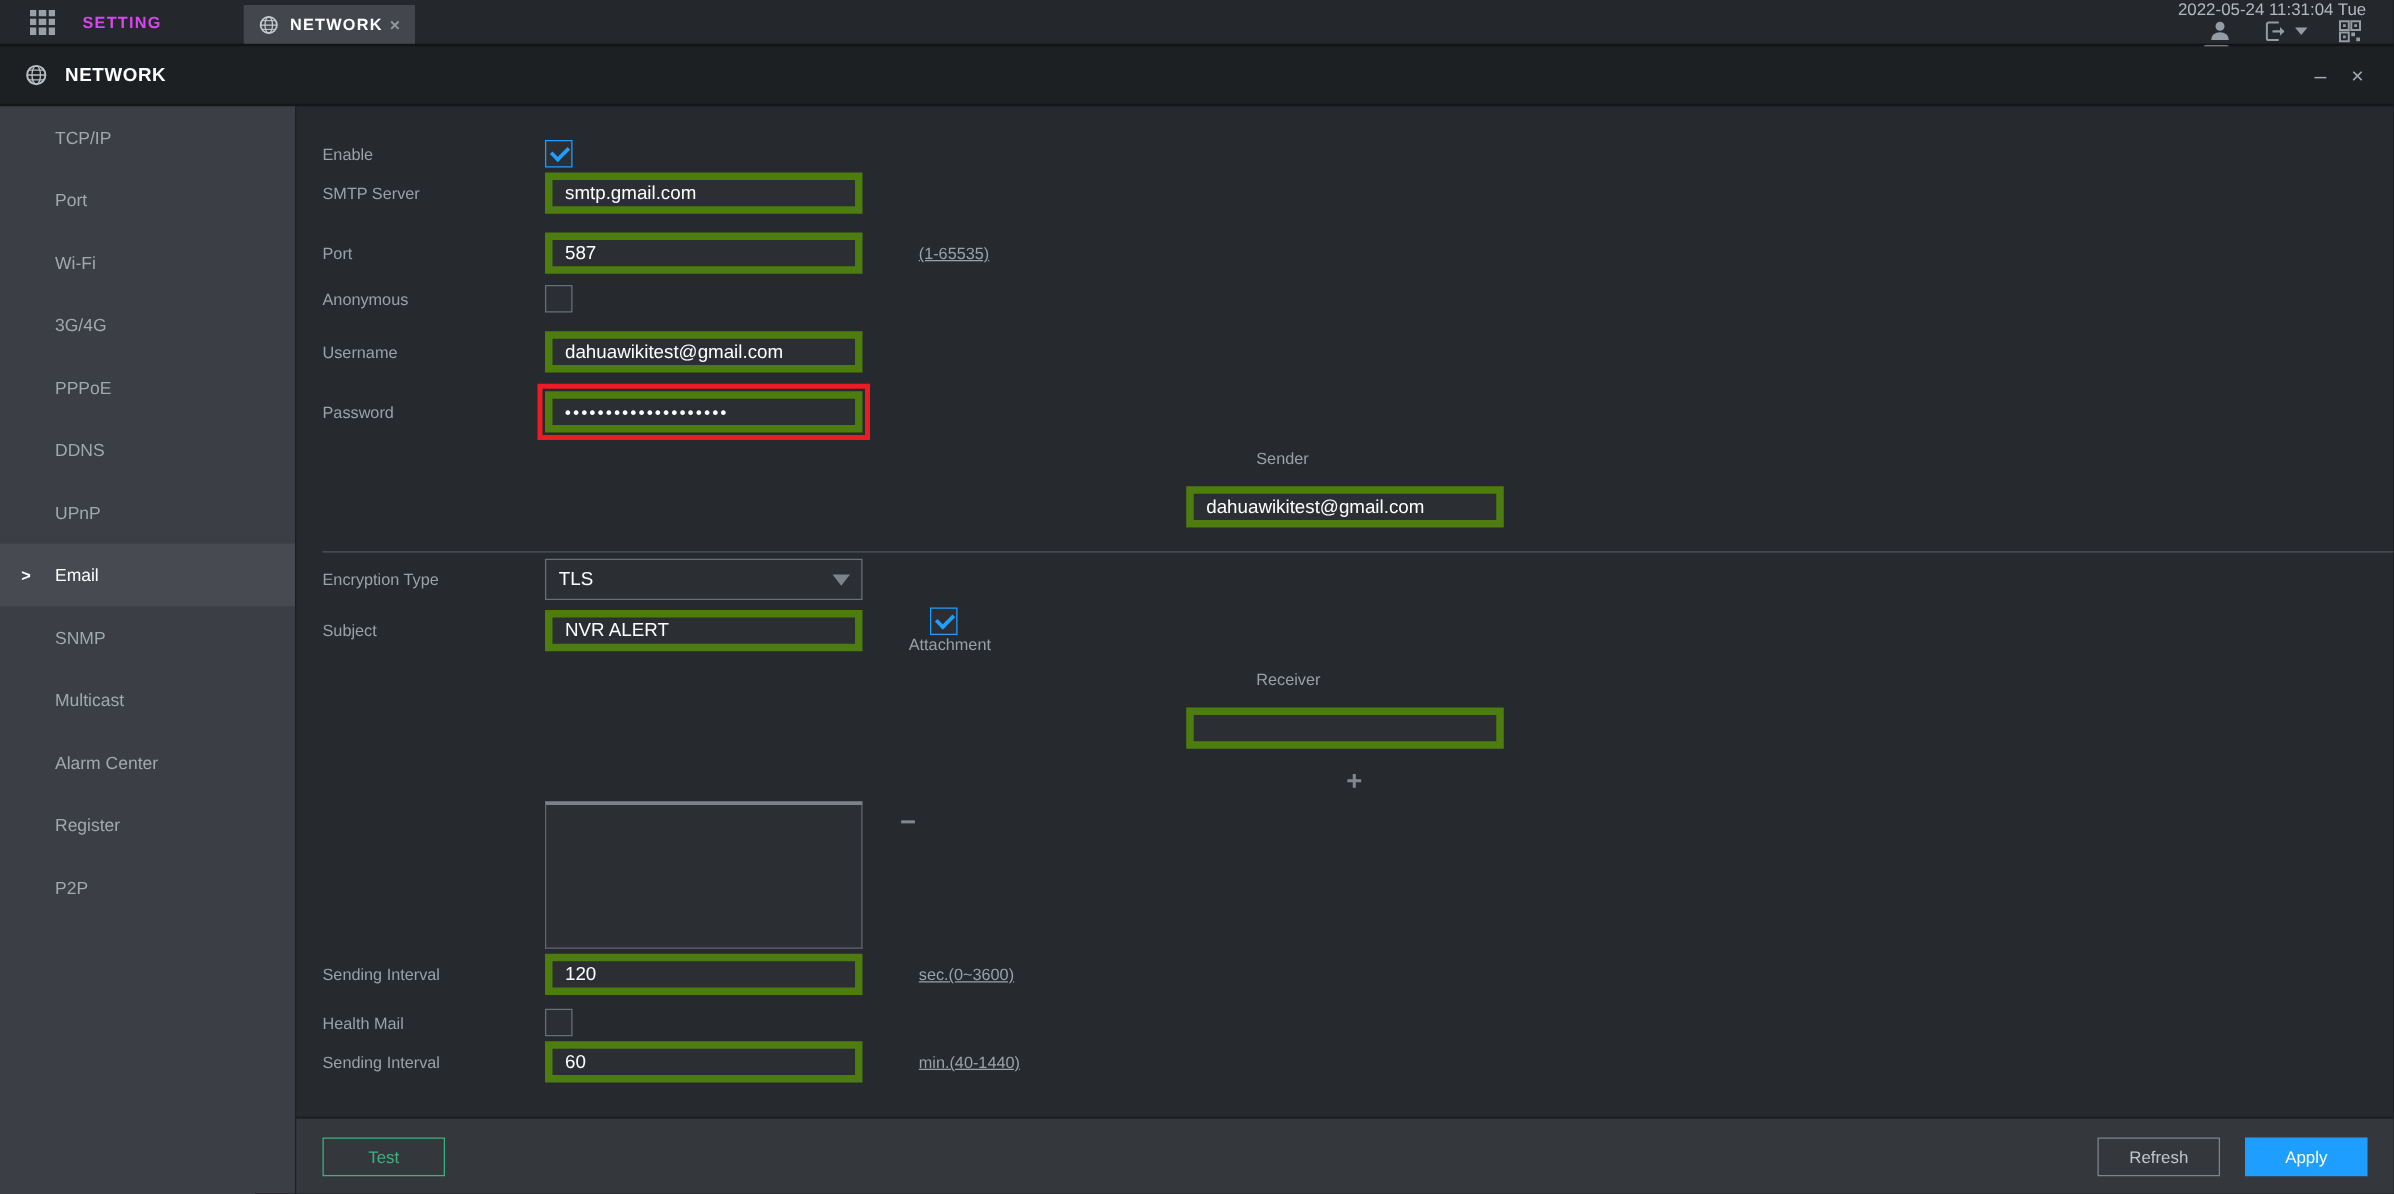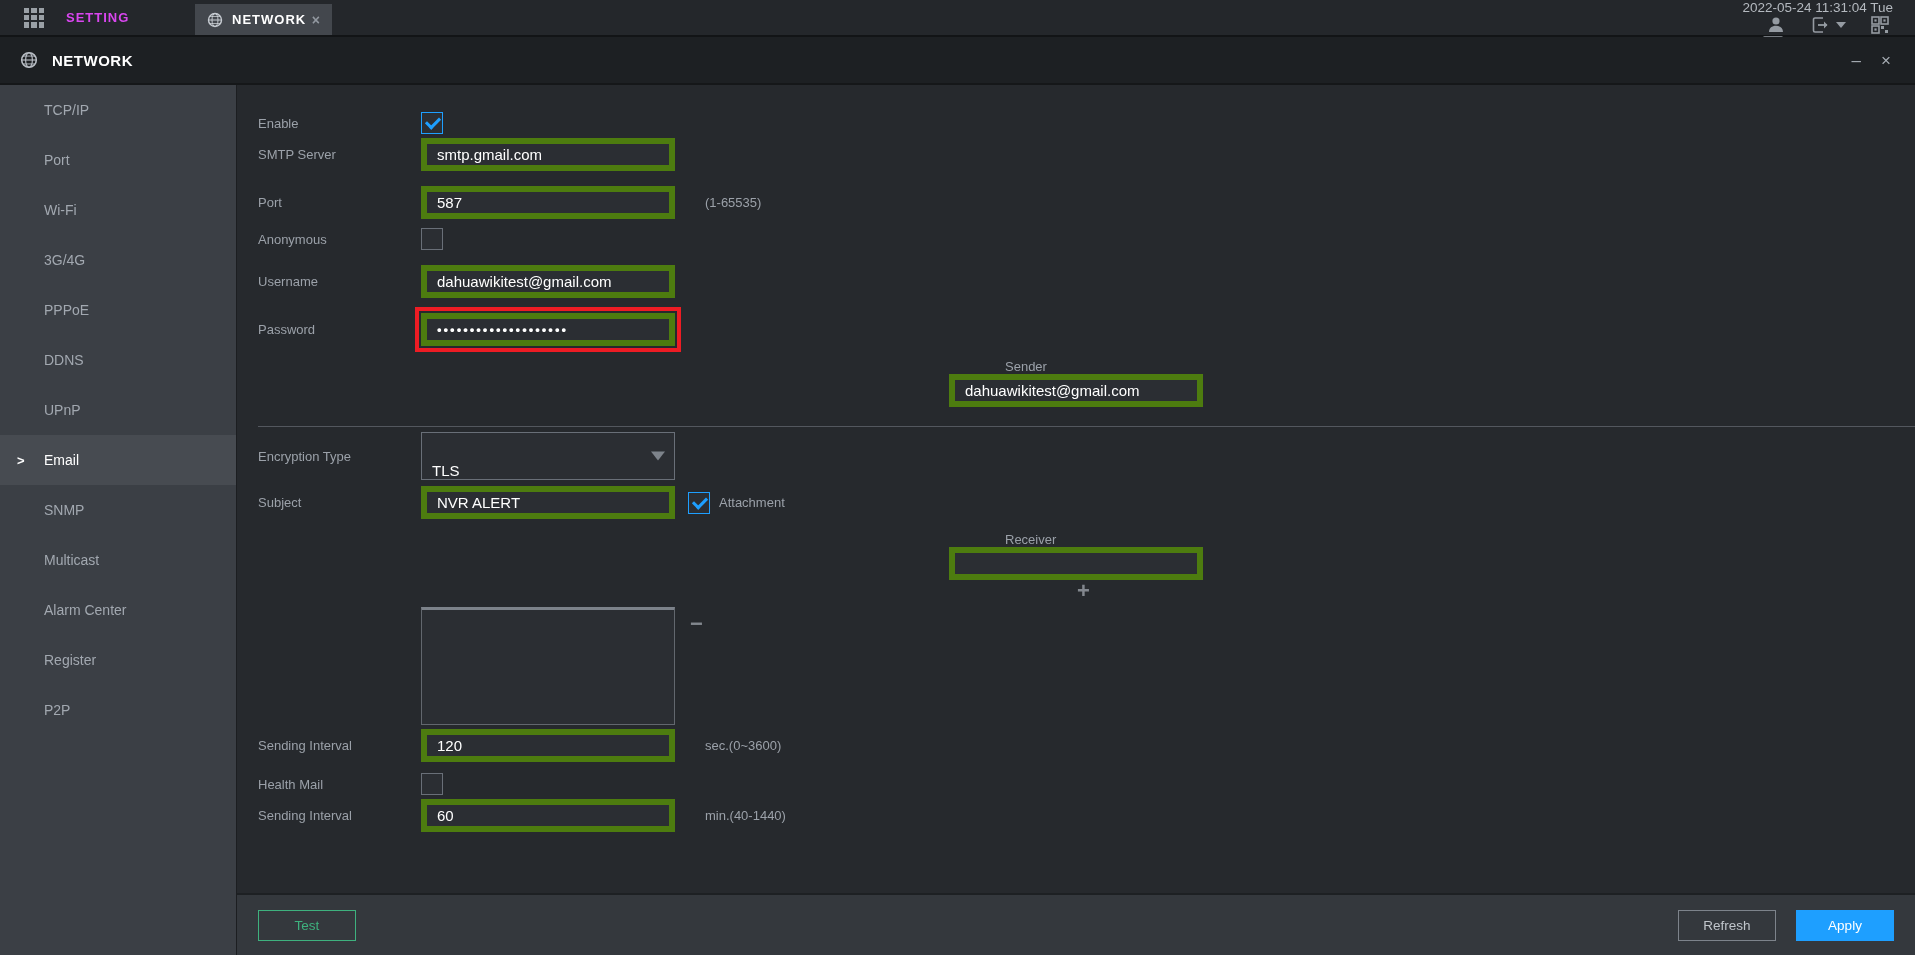--- a/index.html
+++ b/index.html
@@ -43,45 +43,45 @@
   .sidebar { width:236px; background:#3b3f45; flex-shrink:0; }
   .side-item { height:50px; display:flex; align-items:center; position:relative;
                color:#a2a8b0; font-size:14px; padding-left:44px; cursor:default; }
   .side-item.active { background:#474b51; color:#ffffff; }
   .side-item.active .side-arrow { position:absolute; left:17px; top:50%; transform:translateY(-50%);
                color:#ffffff; font-size:13px; font-weight:bold; }
 
   
   .main { flex:1; display:flex; flex-direction:column; background:#26292d; border-left:1px solid #1c1e21; min-width:0; }
   .form { flex:1; padding-top:27px; position:relative; }
-  .row { display:flex; align-items:center; }
+  .row { display:flex; align-items:center;gap:15px; }
   .row .lbl { width:184px; padding-left:21px; font-size:13px; color:#9ba1a9; flex-shrink:0; }
   .gap16 { margin-top:4px; } .gap15 { margin-top:15px; } .gap13 { margin-top:13px;flex-direction:column; }
   .gap12 { margin-top:6px; } .gap11 { margin-top:11px; } .gap9 { margin-top:9px; }
   .gap5 { margin-top:5px; }
 
   .txt { width:254px; height:33px; background:#2b2e33; border:6px solid #4d7c0f; color:#ffffff;
          font-size:15px; padding:0 10px; font-family:"Liberation Sans", sans-serif; outline:none; }
   .txt.pwd { font-weight:bold; letter-spacing:2px; font-size:13px; outline:4px solid #ed1c24; outline-offset:2px; }
-  .hint { font-size:13px; color:#9ba1a9; margin-left:30px; }
+  .hint { font-size:13px; color:#9ba1a9; margin-left:30px;text-decoration:underline; }
 
   .checkbox { width:22px; height:22px; background:#2b2e33; border:1px solid #696f78;
               display:inline-block; position:relative; flex-shrink:0; }
   .checkbox.checked { border-color:#1e9fff; }
   .checkbox.checked::after { content:""; position:absolute; left:4px; top:4px; width:11px; height:6px;
               border-left:3px solid #1e9fff; border-bottom:3px solid #1e9fff; transform:rotate(-45deg); }
 
   .divider { height:1px; background:#53575e; margin:19px 0 0 21px; }
 
-  .select { width:254px; height:48px; background:#2b2e33; border:1px solid #696f78; color:#ffffff;
-            font-size:15px; padding:0 10px; display:flex; align-items:flex-end; position:relative; cursor:default; }
+  .select { width:254px; height:33px; background:#2b2e33; border:1px solid #696f78; color:#ffffff;
+            font-size:15px; padding:0 10px; display:flex; align-items:center; position:relative; cursor:default; }
   .select .sel-caret { position:absolute; right:9px; top:50%; transform:translateY(-50%); width:0; height:0;
             border-left:7px solid transparent; border-right:7px solid transparent; border-top:9px solid #7d838b; }
 
-  .attach-box { display:flex; align-items:center; margin-left:13px; }
+  .attach-box { display:flex; align-items:center; margin-left:13px;flex-direction:column; }
   .attach-box .attach-lbl { font-size:13px; color:#9ba1a9; margin-left:9px; }
 
   .pm { color:#82878e; font-size:22px; font-weight:bold; margin-left:15px; line-height:1; cursor:default; }
   .listbox-row { align-items:flex-start; }
   .listbox { width:254px; height:118px; background:#2b2e33; border:1px solid #62676e; border-top:3px solid #7c828a; }
   .listbox-row .pm { margin-top:6px; }
 
   
   .footer { height:62px; background:#34383d; border-top:2px solid #1d2023;
             display:flex; align-items:center; padding:0 21px; }

